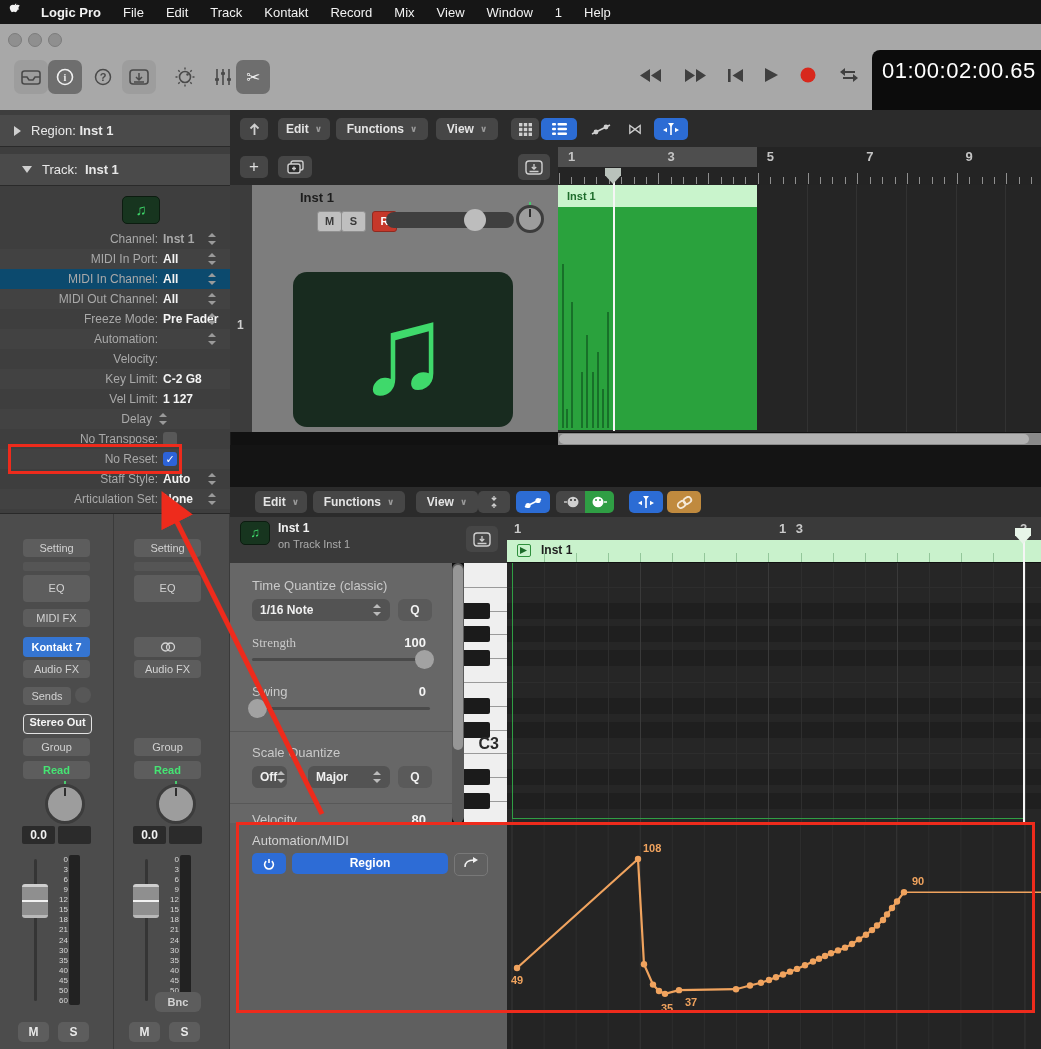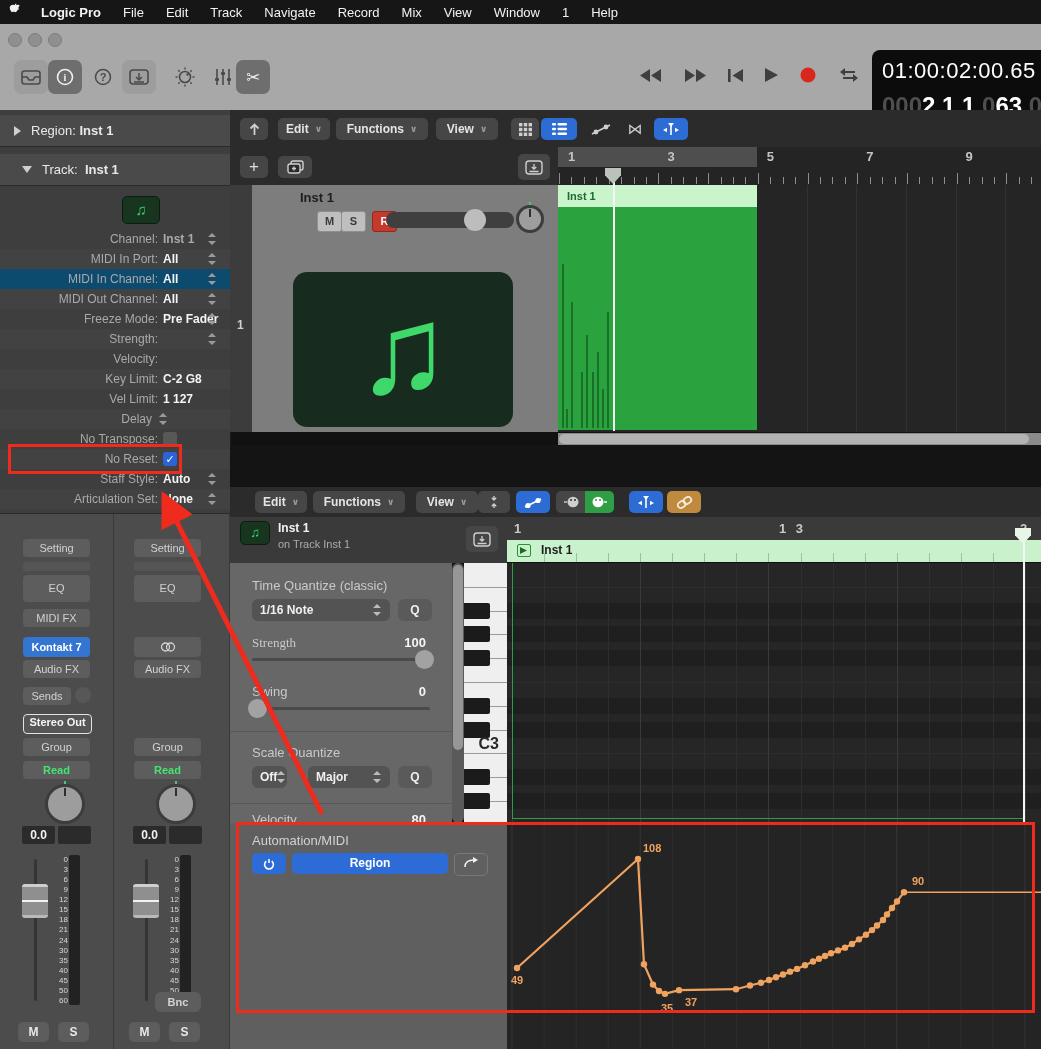--- a/index.html
+++ b/index.html
@@ -146,21 +146,21 @@
   <span id="apple">
     <svg width="13" height="15" viewBox="0 0 13 15">
         <path fill="#f2f2f2" d="M9.3 0c.1 1-.3 1.9-.9 2.6-.6.7-1.6 1.2-2.5 1.1-.1-.9.4-1.9 1-2.5C7.5.5 8.5.1 9.3 0zM12 11c-.4 1-.6 1.4-1.2 2.2-.8 1.2-1.9 2.6-3.2 2.6-1.2 0-1.5-.8-3.1-.8-1.6 0-2 .8-3.1.8C.9 15.8-.1 14.5-.9 13.3-3 10-3.2 6.2-1.4 4.2c1.2-1.4 3-2.2 4.6-2.2 1.7 0 2.8.9 4.2.9 1.4 0 2.2-.9 4.2-.9 1.5 0 3 .8 4.1 2.2-3.6 2-3 7.1.3 6.8z" transform="scale(.55) translate(4,1)"></path>
       </svg>
   </span>
   <span id="menu-items" style="display:flex;">
       <span class="menu-item bold">Logic Pro</span>
       <span class="menu-item">File</span>
       <span class="menu-item">Edit</span>
       <span class="menu-item">Track</span>
-      <span class="menu-item">Navigate</span>
+      <span class="menu-item">Kontakt</span>
       <span class="menu-item">Record</span>
       <span class="menu-item">Mix</span>
       <span class="menu-item">View</span>
       <span class="menu-item">Window</span>
       <span class="menu-item">1</span>
       <span class="menu-item">Help</span>
     </span>
 </div>
 
 <div id="toolbar" class="abs">
@@ -236,21 +236,20 @@
           <circle cx="8" cy="8" r="7.5" fill="#d8281c"></circle>
         </svg></span>
     <span><svg width="22" height="16" viewBox="0 0 22 16">
           <path d="M4 5h13M5 11h13" stroke="#3f3f3f" stroke-width="1.8" fill="none"></path>
           <path fill="#3f3f3f" d="M7 1 2 5l5 4zM15 7l5 4-5 4z"></path>
         </svg></span>
   </div>
 
   <div id="lcd">
     <div class="l1"><span>01:00:02:00.65</span>&nbsp;&nbsp;</div>
-    <div class="l2"><span class="dim">000</span><span>2 1 1</span> <span class="dim">0</span><span>63</span> <span class="dim">0</span></div>
   </div>
 </div>
 
 <div id="left-panel" class="abs">
   <div class="insp-header" style="top:5px;">
     <span class="chev right"></span>
     <span>Region:</span>&nbsp;<b>Inst 1</b>
   </div>
   <div class="insp-header" style="top:44px;padding-left:8px;">
     <span class="chev down"></span>
@@ -282,21 +281,21 @@
         <span class="lab">MIDI Out Channel:</span>
         <span class="val">All</span>
         <span class="stepper"></span>
       </div>
       <div class="param-row" style="top: 199px; background: rgb(62, 62, 62);">
         <span class="lab">Freeze Mode:</span>
         <span class="val">Pre Fader</span>
         <span class="stepper"></span>
       </div>
       <div class="param-row" style="top: 219px; background: rgb(66, 66, 66);">
-        <span class="lab">Strength:</span>
+        <span class="lab">Automation:</span>
         <span class="stepper"></span>
       </div>
       <div class="param-row" style="top: 239px; background: rgb(62, 62, 62);">
         <span class="lab">Velocity:</span>
       </div>
       <div class="param-row" style="top: 259px; background: rgb(66, 66, 66);">
         <span class="lab">Key Limit:</span>
         <span class="val">C-2 G8</span>
       </div>
       <div class="param-row" style="top: 279px; background: rgb(62, 62, 62);">

